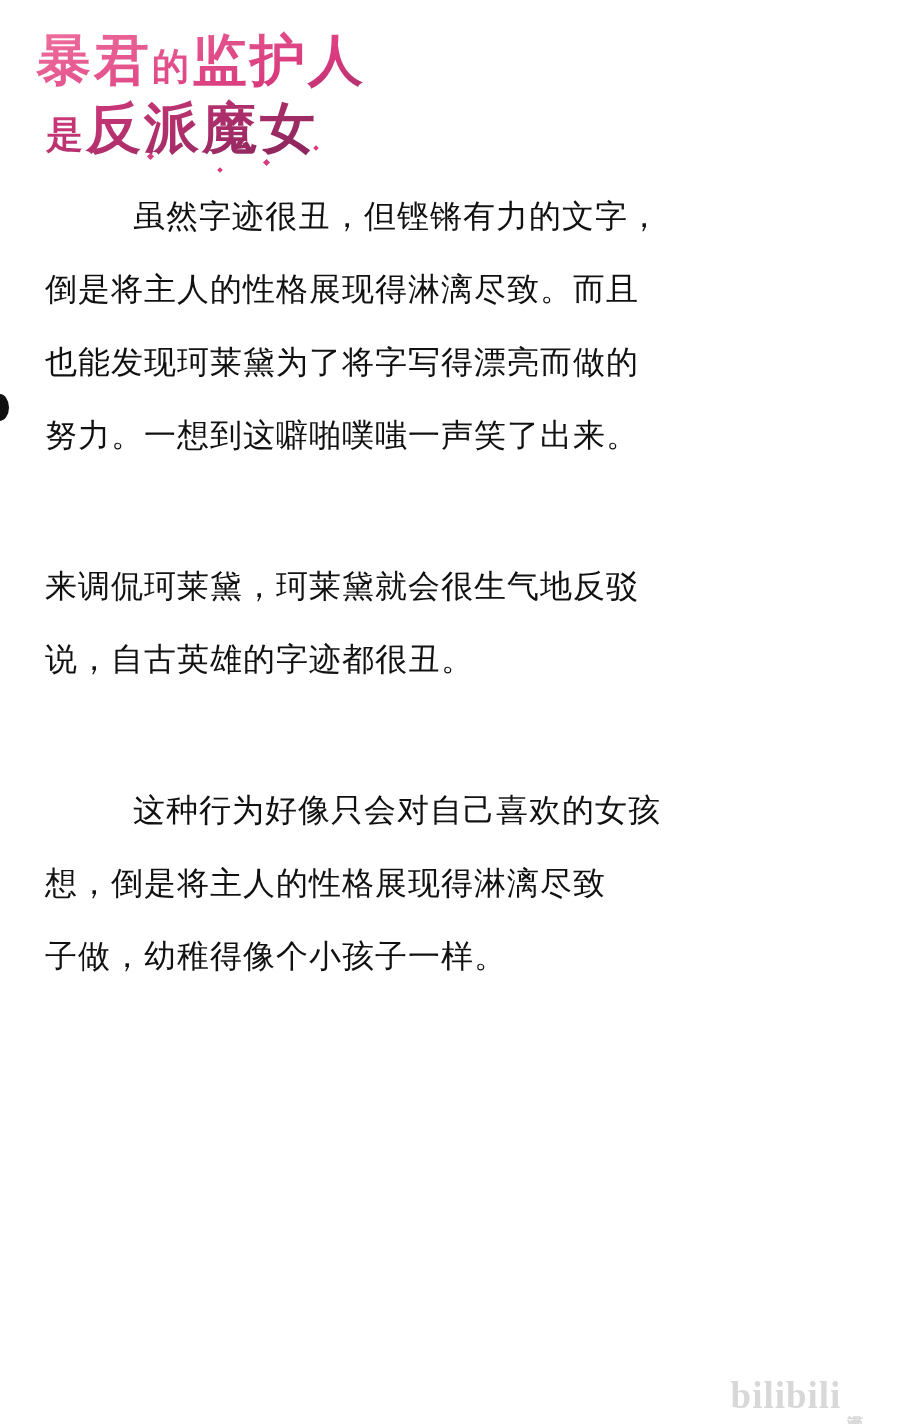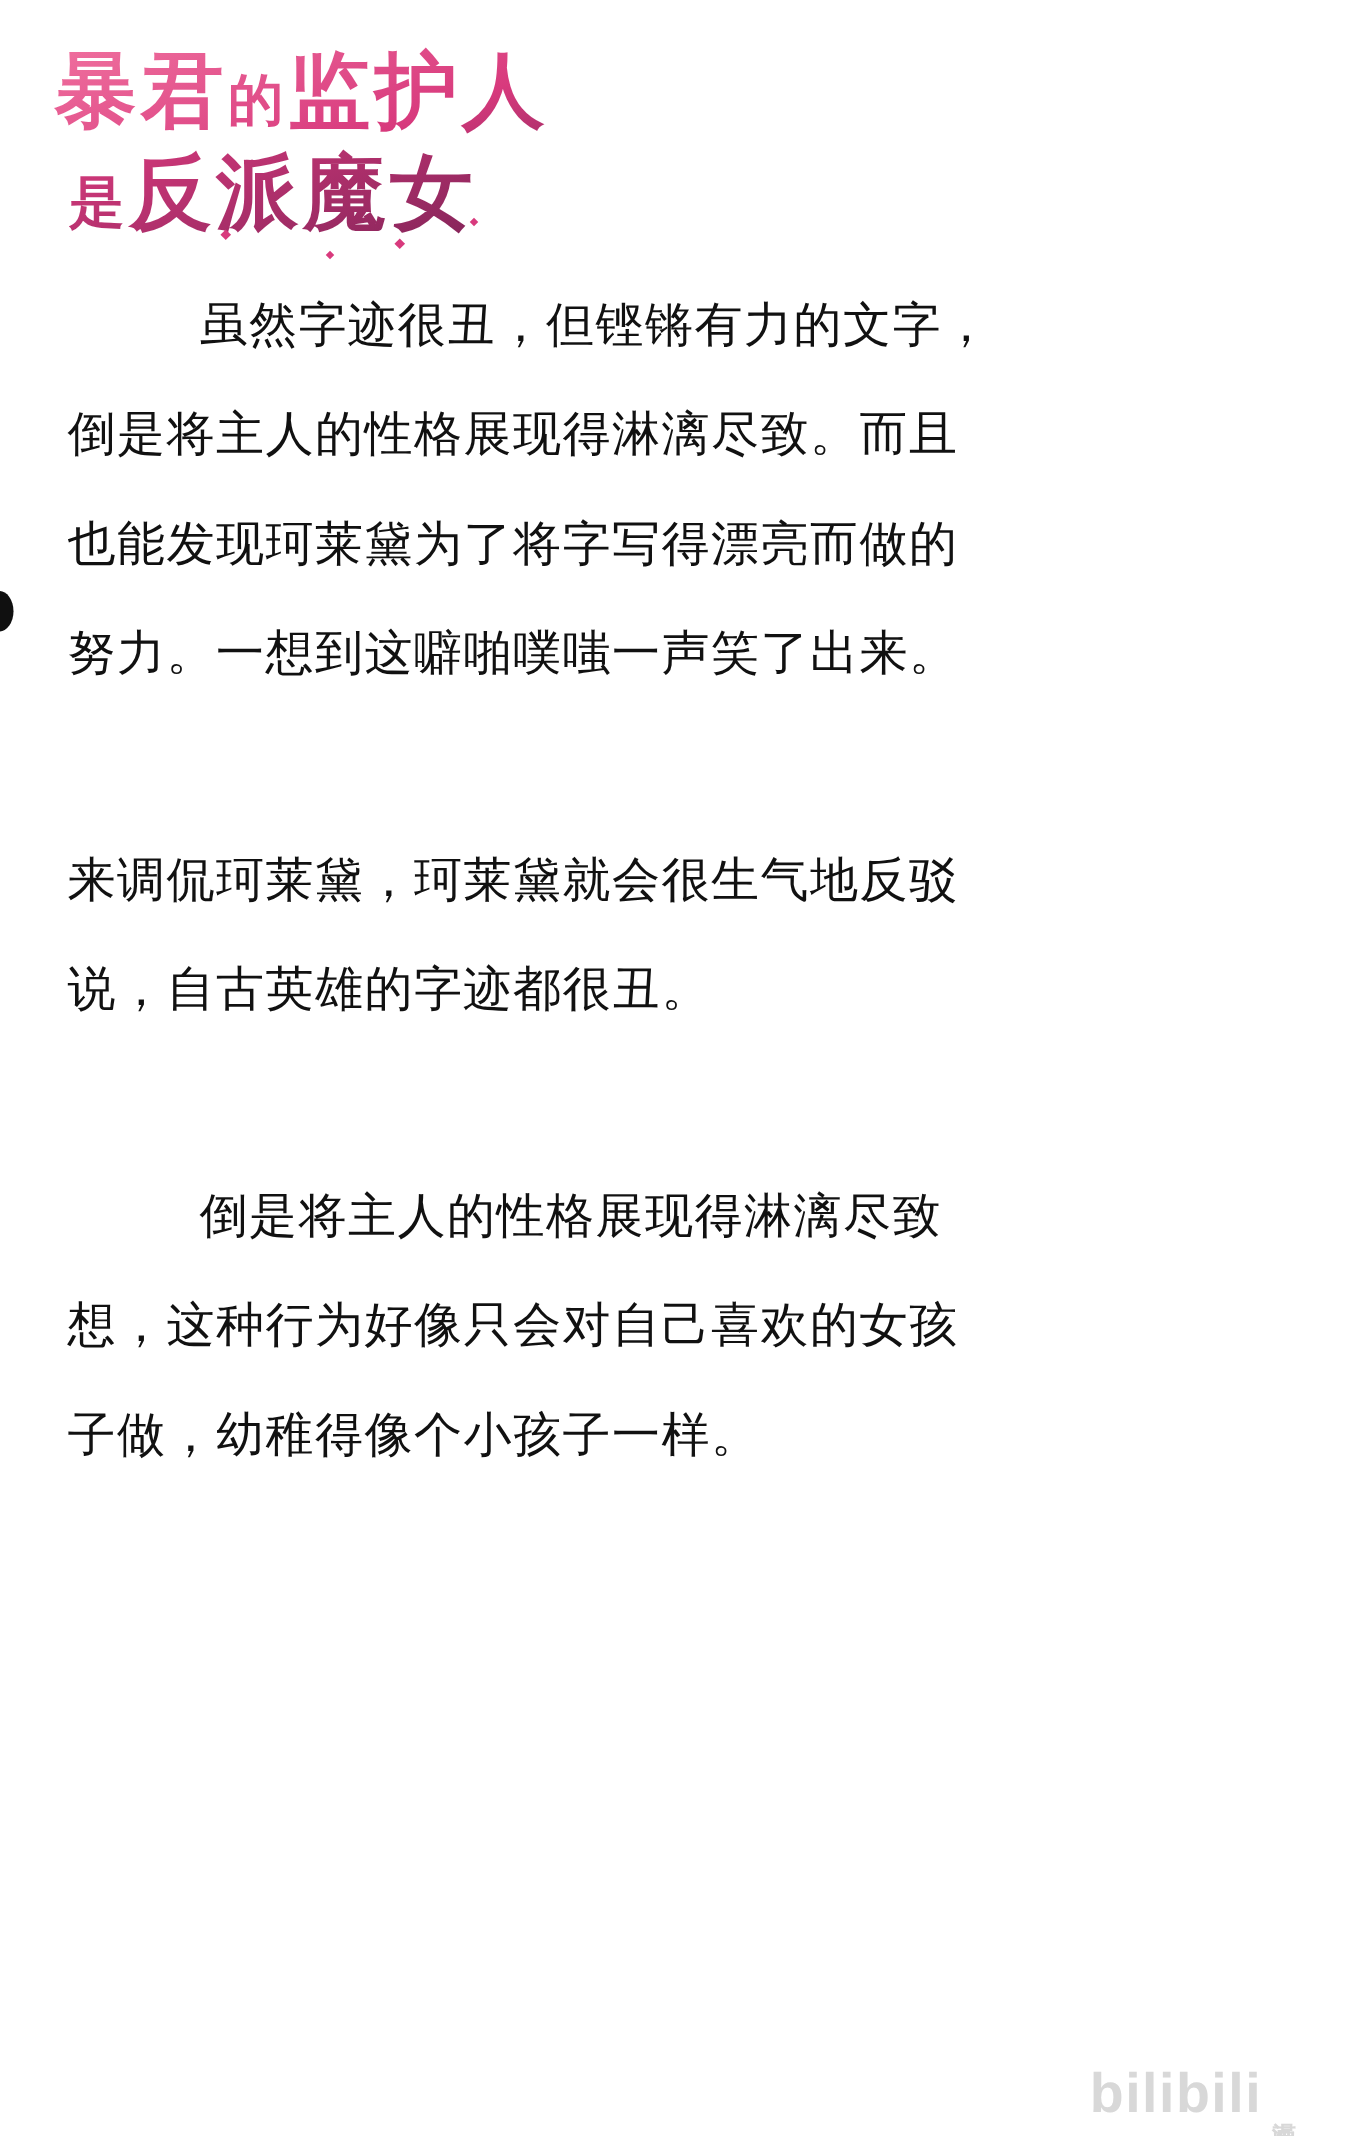--- a/index.html
+++ b/index.html
@@ -55,21 +55,21 @@
   }
 
   
   .watermark{
     position:absolute;right:36px;bottom:10px;
     display:flex;align-items:flex-end;
     color:var(--wm-color,#d8d8d8);
     user-select:none;
   }
   .wm-brand{
-    font-family:Liberation Sans, sans-serif;
+    font-family:Liberation Serif, serif;
     font-size:37px;font-weight:bold;letter-spacing:1px;line-height:1;
   }
   .wm-suffix{
     writing-mode:vertical-rl;text-orientation:upright;
     font-size:16px;font-weight:bold;letter-spacing:3px;
     margin-left:5px;margin-bottom:6px;line-height:1.1;
   }
 </style>
 </head>
 <body>
@@ -94,22 +94,22 @@
         <div class="line first">虽然字迹很丑，但铿锵有力的文字，</div>
         <div class="line">倒是将主人的性格展现得淋漓尽致。而且</div>
         <div class="line">也能发现珂莱黛为了将字写得漂亮而做的</div>
         <div class="line">努力。一想到这噼啪噗嗤一声笑了出来。</div>
       </div>
       <div class="para">
         <div class="line">来调侃珂莱黛，珂莱黛就会很生气地反驳</div>
         <div class="line">说，自古英雄的字迹都很丑。</div>
       </div>
       <div class="para">
-        <div class="line first">倒是将主人的性格展现得淋漓尽致</div>
-        <div class="line">想，这种行为好像只会对自己喜欢的女孩</div>
+        <div class="line first">这种行为好像只会对自己喜欢的女孩</div>
+        <div class="line">想，倒是将主人的性格展现得淋漓尽致</div>
         <div class="line">子做，幼稚得像个小孩子一样。</div>
       </div>
     </div>
 
   <div class="watermark">
     <span class="wm-brand">bilibili</span>
     <span class="wm-suffix">漫画</span>
   </div>
 
 </div>

